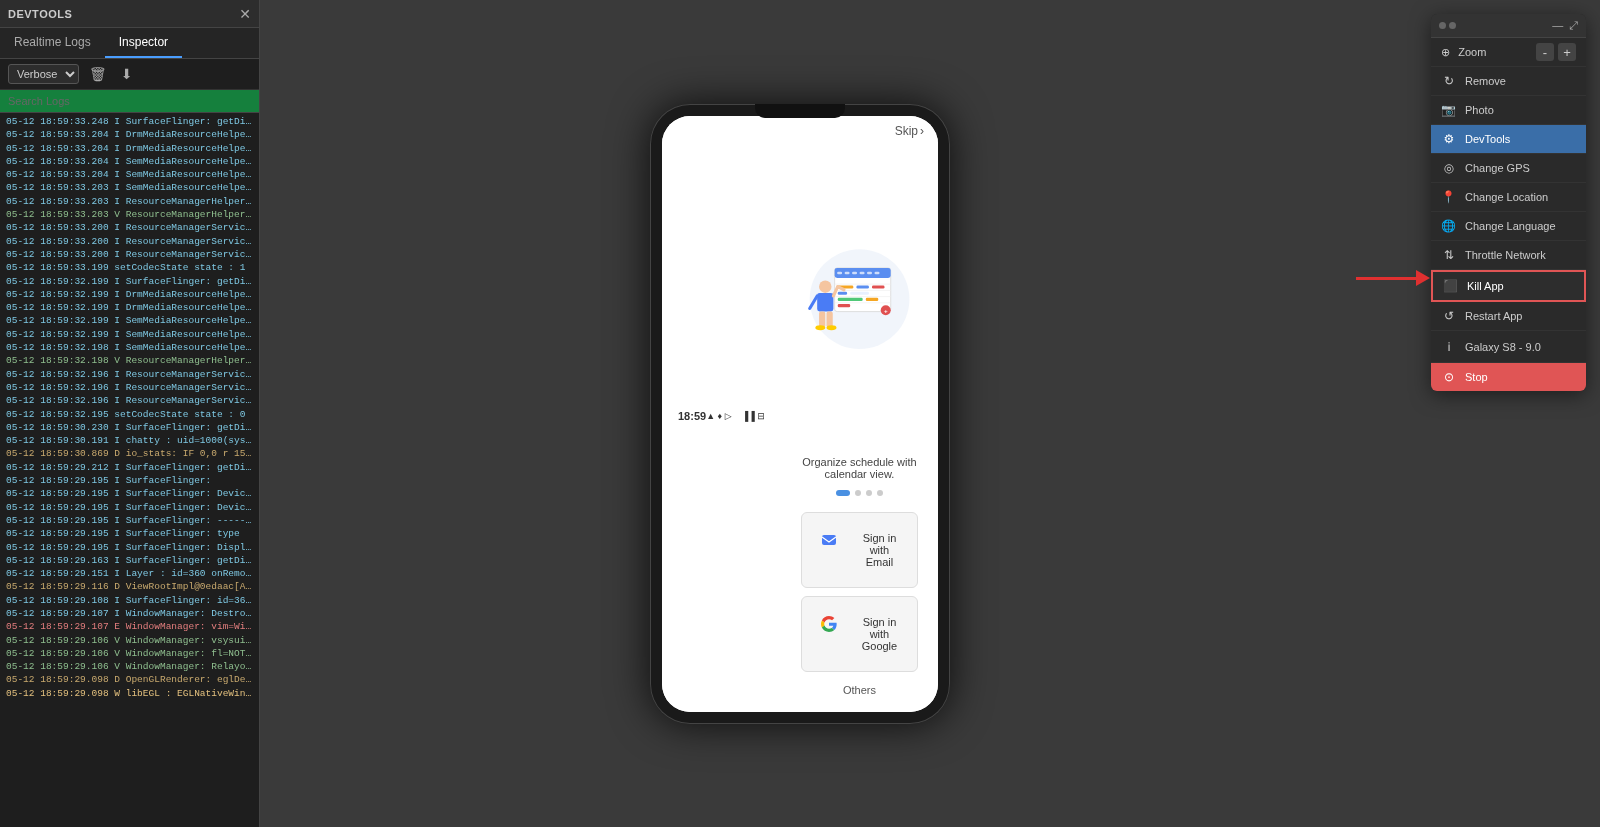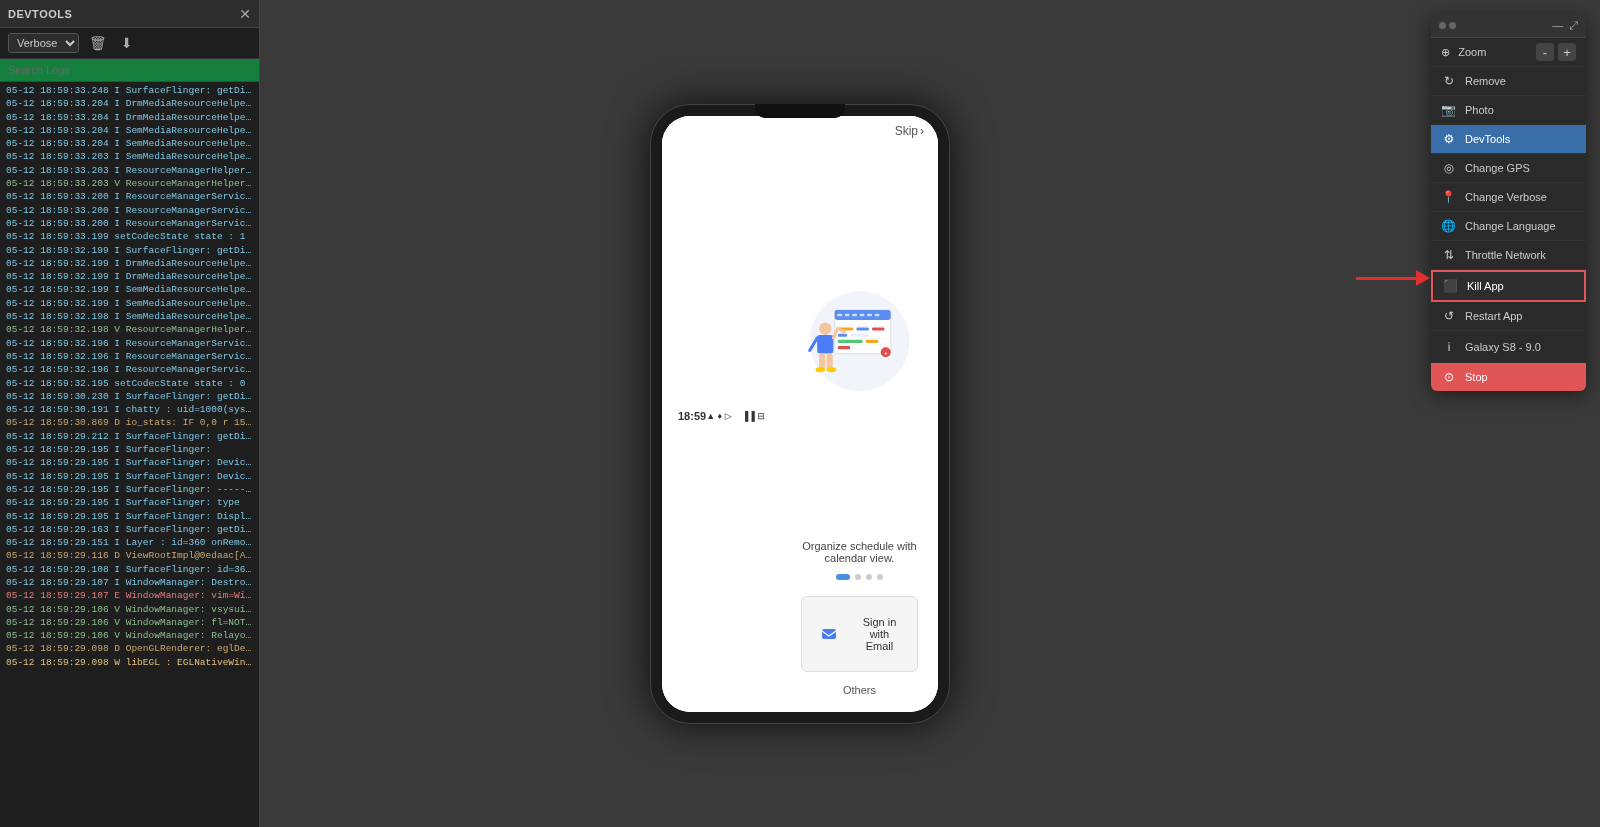--- a/index.html
+++ b/index.html
@@ -268,21 +268,20 @@
     }
 
     .sign-in-btn {
       width: 100%;
       padding: 19px;
       border: 1px solid #ddd;
       border-radius: 6px;
       background: #f5f5f5;
       cursor: pointer;
       display: flex;
-      align-items: center;
       justify-content: center;
       gap: 24px;
       font-size: 11px;
       color: #333;
       font-weight: 500;
     }
 
     .btn-icon {
       width: 16px;
       height: 16px;
@@ -435,20 +434,24 @@
       border-left: 14px solid #e03030;
     }
   </style>
 </head>
 <body>
 
 <div id="devtools-panel">
   <div id="devtools-titlebar">
     <span id="devtools-title">DEVTOOLS</span>
     <button id="devtools-close">✕</button>
+  </div>
+  <div id="devtools-tabs">
+    <div class="devtools-tab">Realtime Logs</div>
+    <div class="devtools-tab active">Inspector</div>
   </div>
   <div id="devtools-toolbar">
     <select id="verbose-select">
       <option>Verbose</option>
     </select>
     <button class="toolbar-icon-btn">🗑</button>
     <button class="toolbar-icon-btn">⬇</button>
   </div>
   <input id="search-logs-input" type="text" placeholder="Search Logs" style="">
   <div id="log-output">
@@ -573,20 +576,31 @@
         <div id="sign-in-area">
           <button class="sign-in-btn">
             <span class="btn-icon">
               <svg width="16" height="16" viewBox="0 0 16 16" fill="none" xmlns="http://www.w3.org/2000/svg">
                 <rect x="1" y="3" width="14" height="10" rx="2" fill="#4a7cf5"></rect>
                 <path d="M1 5l7 5 7-5" stroke="#fff" stroke-width="1.2" fill="none"></path>
               </svg>
             </span>
             <span>Sign in with Email</span>
           </button>
+          <button class="sign-in-btn">
+            <span class="btn-icon">
+              <svg width="16" height="16" viewBox="0 0 48 48" xmlns="http://www.w3.org/2000/svg">
+                <path fill="#EA4335" d="M24 9.5c3.54 0 6.71 1.22 9.21 3.6l6.85-6.85C35.9 2.38 30.47 0 24 0 14.62 0 6.51 5.38 2.56 13.22l7.98 6.19C12.43 13.72 17.74 9.5 24 9.5z"></path>
+                <path fill="#4285F4" d="M46.98 24.55c0-1.57-.15-3.09-.38-4.55H24v9.02h12.94c-.58 2.96-2.26 5.48-4.78 7.18l7.73 6c4.51-4.18 7.09-10.36 7.09-17.65z"></path>
+                <path fill="#FBBC05" d="M10.53 28.59c-.48-1.45-.76-2.99-.76-4.59s.27-3.14.76-4.59l-7.98-6.19C.92 16.46 0 20.12 0 24c0 3.88.92 7.54 2.56 10.78l7.97-6.19z"></path>
+                <path fill="#34A853" d="M24 48c6.48 0 11.93-2.13 15.89-5.81l-7.73-6c-2.18 1.48-4.97 2.31-8.16 2.31-6.26 0-11.57-4.22-13.47-9.91l-7.98 6.19C6.51 42.62 14.62 48 24 48z"></path>
+              </svg>
+            </span>
+            <span>Sign in with Google</span>
+          </button>
           <button id="others-btn">Others</button>
         </div>
       </div>
     </div>
   </div>
 </div>
 
 <div id="right-panel">
   <div id="right-panel-header">
     <div class="panel-header-dots">
@@ -625,21 +639,21 @@
     <span>DevTools</span>
   </div>
 
   <div class="panel-menu-item">
     <span class="menu-icon">◎</span>
     <span>Change GPS</span>
   </div>
 
   <div class="panel-menu-item">
     <span class="menu-icon">📍</span>
-    <span>Change Verbose</span>
+    <span>Change Location</span>
   </div>
 
   <div class="panel-menu-item">
     <span class="menu-icon">🌐</span>
     <span>Change Language</span>
   </div>
 
   <div class="panel-menu-item">
     <span class="menu-icon">⇅</span>
     <span>Throttle Network</span>

